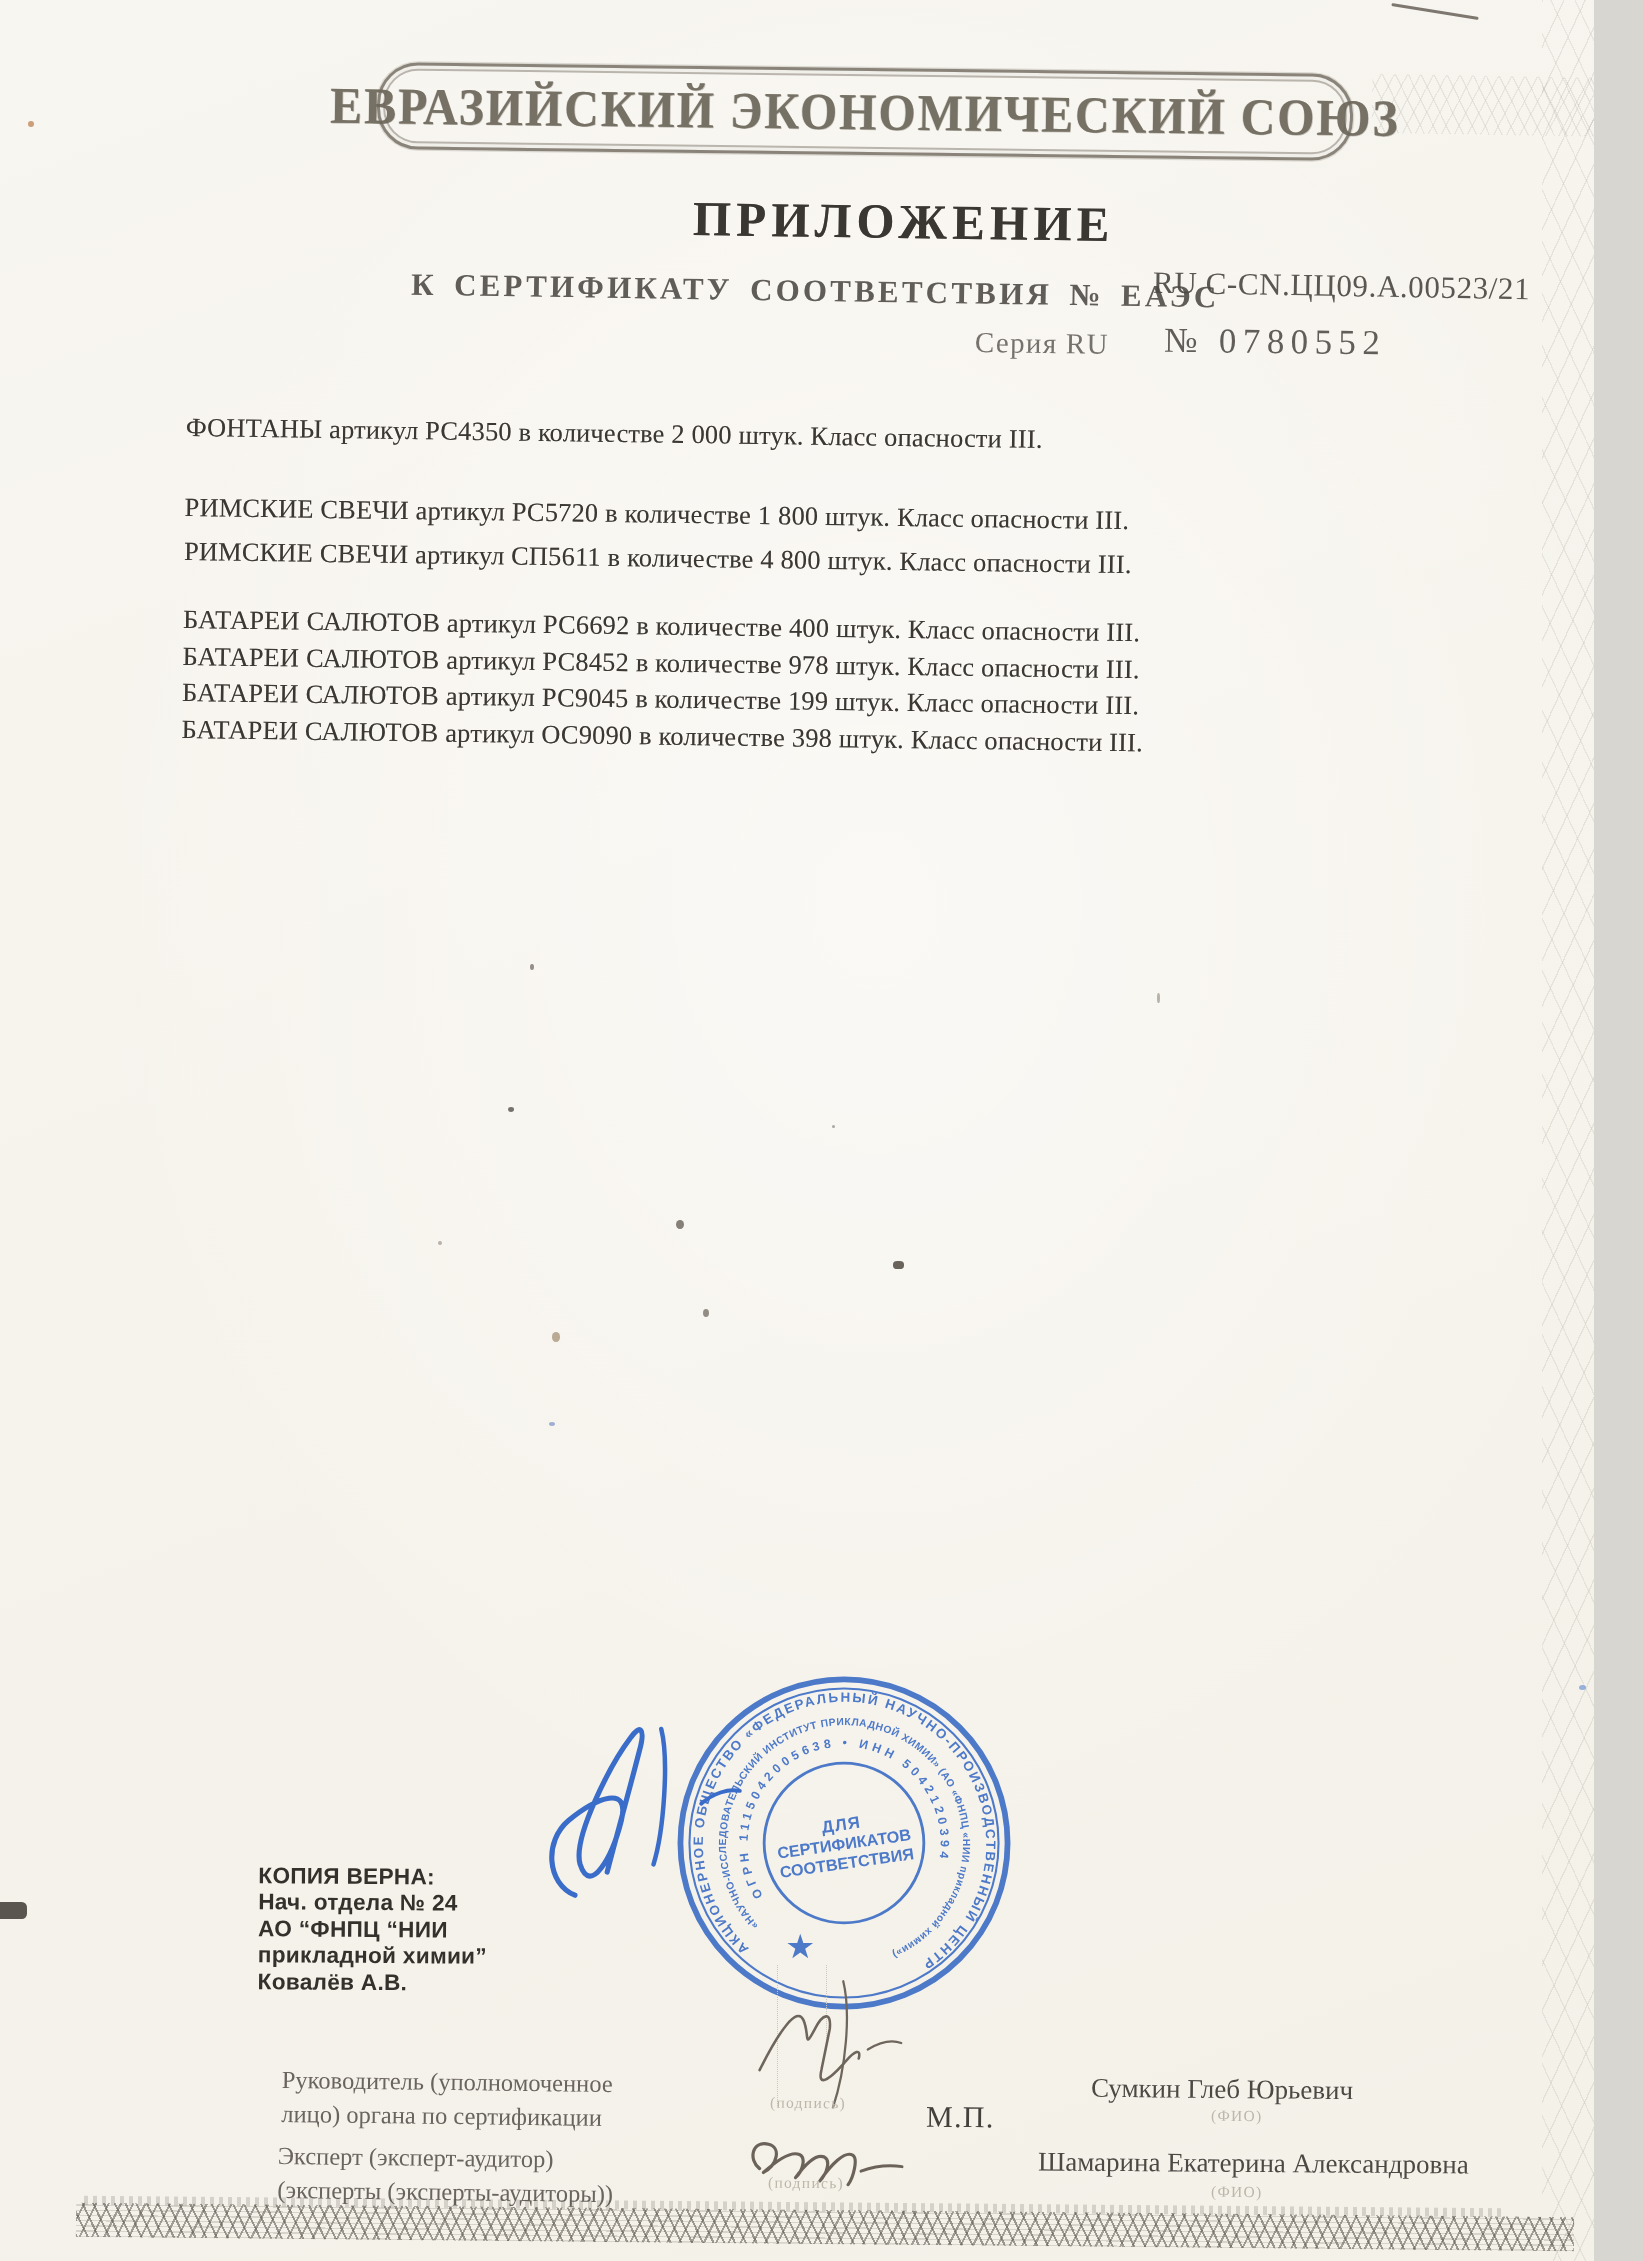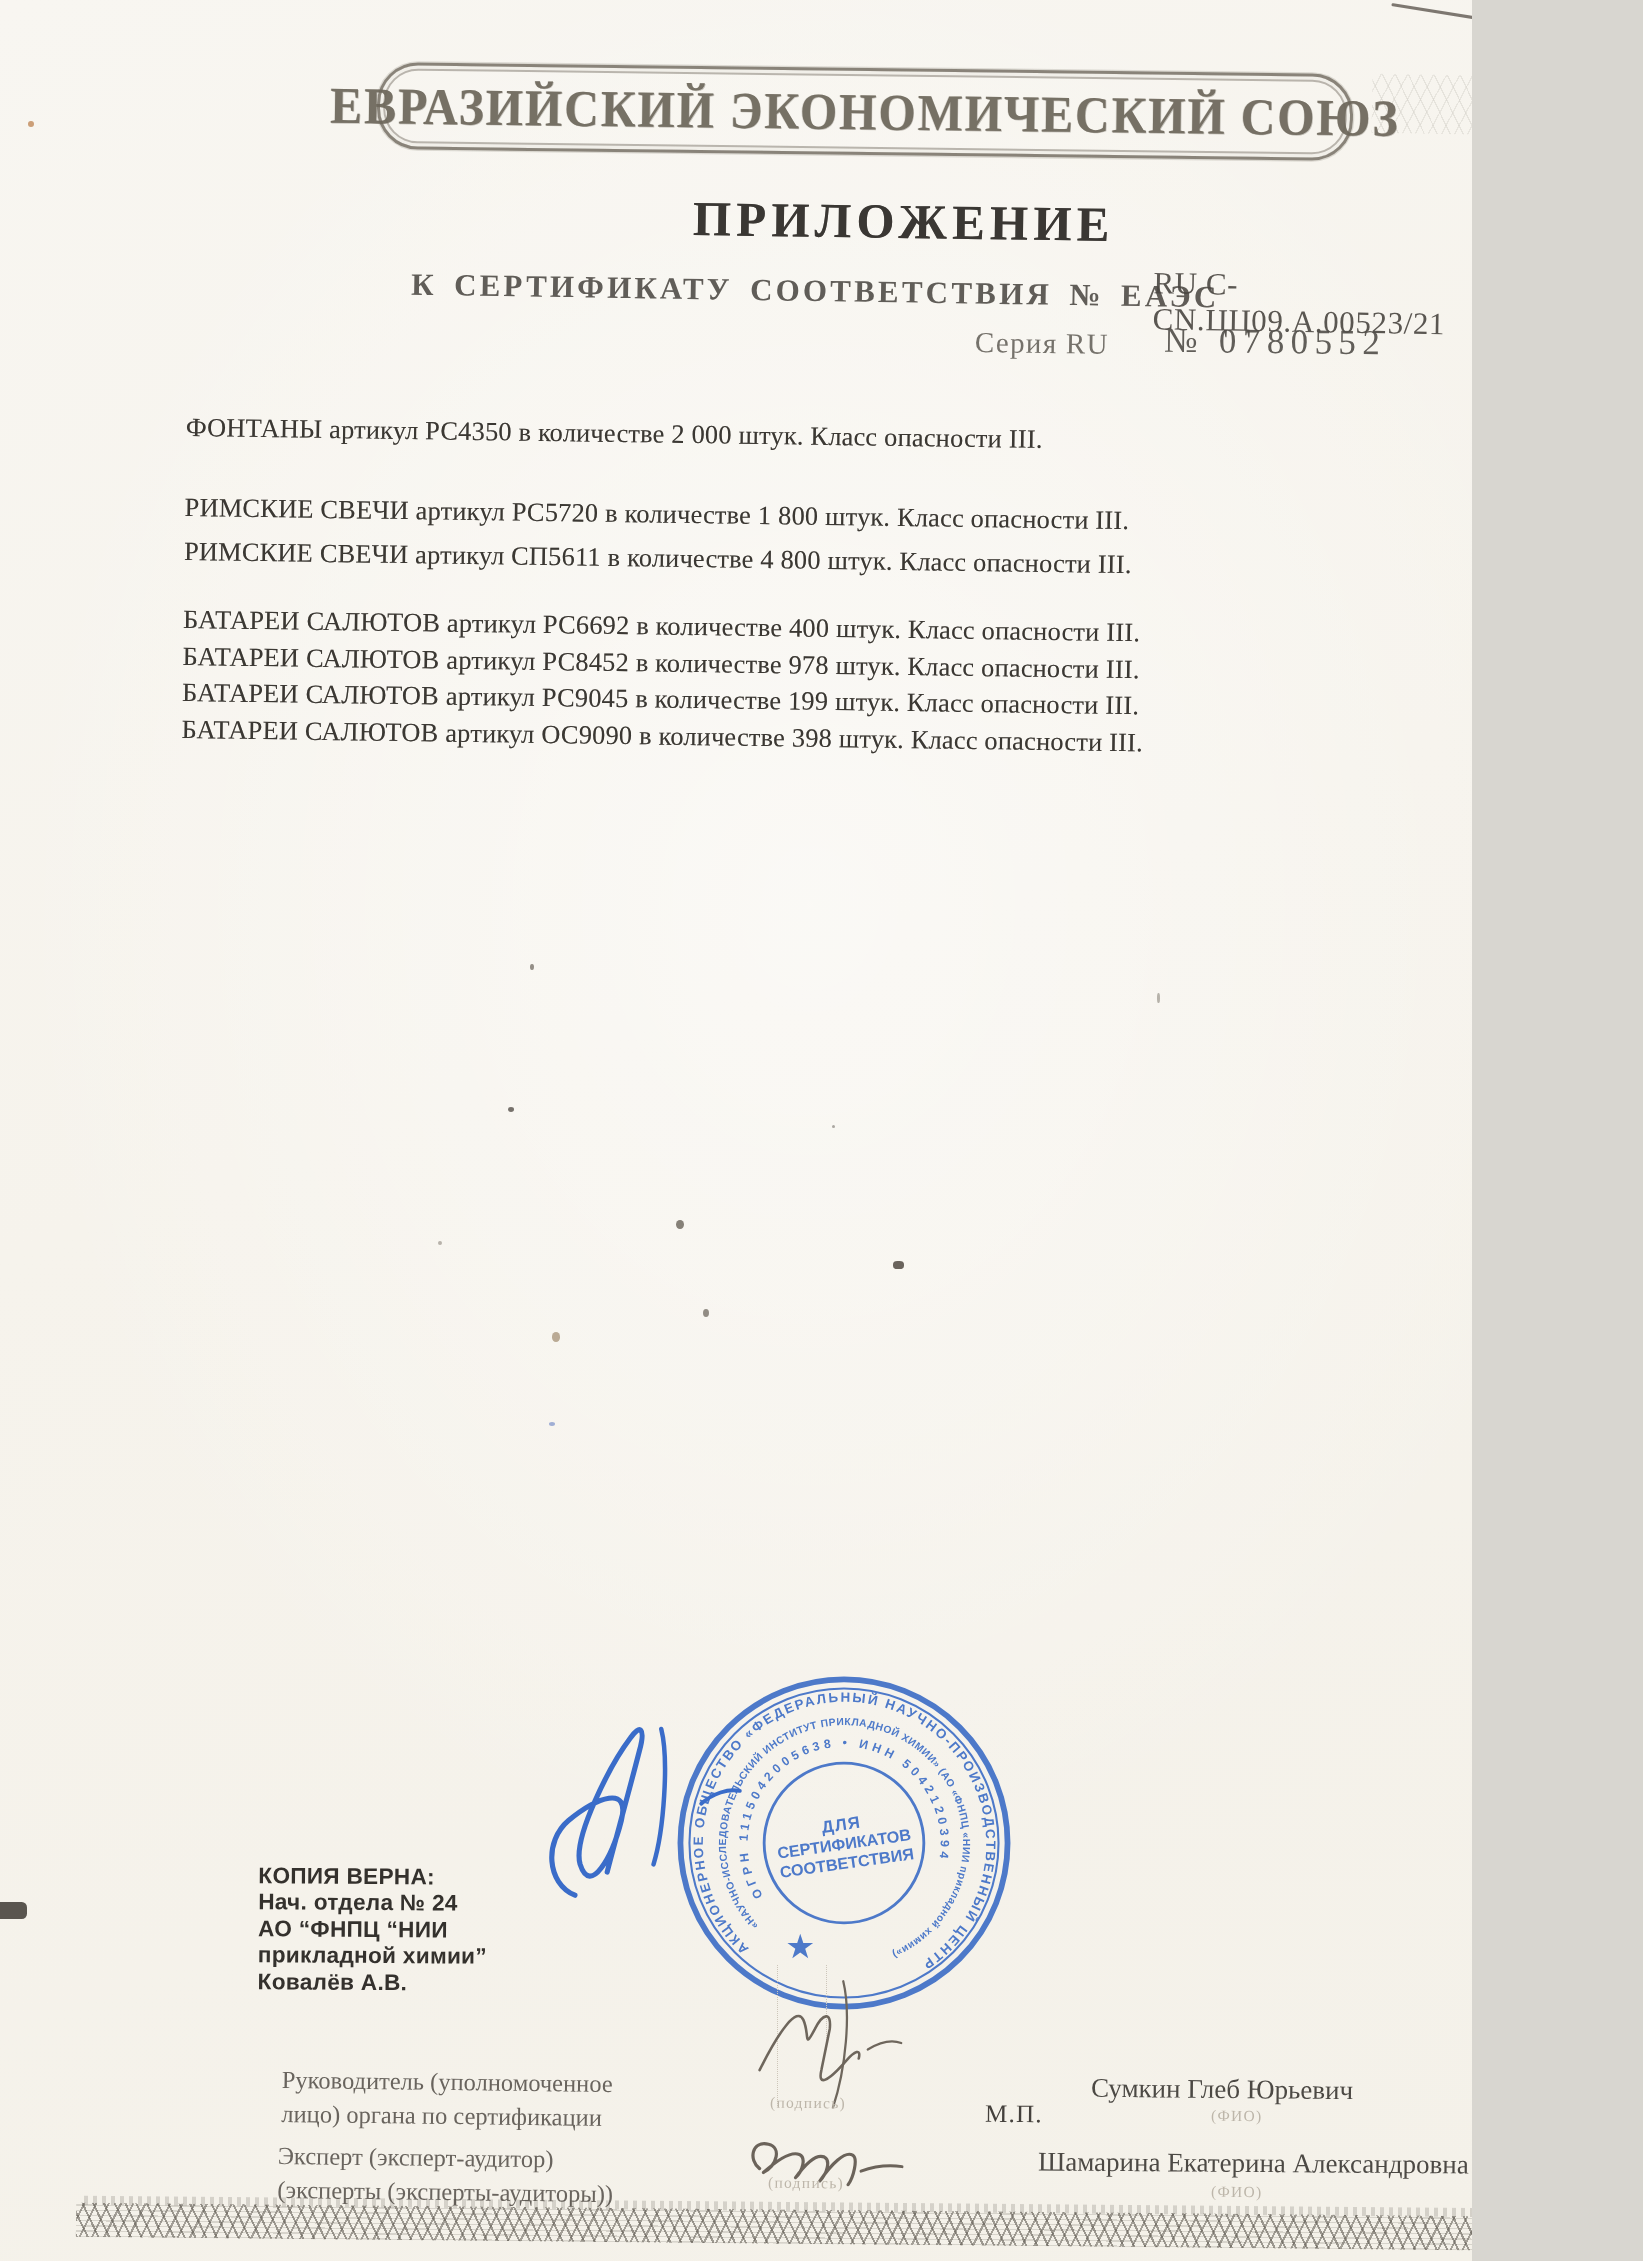--- a/index.html
+++ b/index.html
@@ -1,17 +1,17 @@
 <!DOCTYPE html>
 <html style="font-size:10.3px"><head>
 <meta charset="utf-8">
 <style>
   html,body{margin:0;padding:0;background:#d8d6d0;}
   .page{
-    position:relative;width:1472px;height:2261px;overflow:hidden;
+    position:relative;width:1594px;height:2261px;overflow:hidden;
     background:
       radial-gradient(ellipse 1160px 1418px at 55% 40%, rgba(255,255,255,.5), rgba(255,255,255,0) 70%),
       linear-gradient(160deg,#f8f6f1 0%,#f6f3ec 45%,#f4f1e9 100%);
     font-family:"Liberation Serif", serif;color:#3d3a36;
   }
   .abs{position:absolute;}
   
   .banner{
     left:377px;top:68px;width:970px;height:81px;
     border:3.9px solid rgba(109,103,91,.8);border-radius:41px;
@@ -51,21 +51,21 @@
         font-size:22.6px;line-height:26.4px;color:#34312d;transform:rotate(.4deg);letter-spacing:0.3px;}
   
   .role{font-size:24.5px;line-height:34px;color:#56514b;transform:rotate(.7deg);transform-origin:0 0;opacity:.88;}
   .role1{left:282px;top:2063px;}
   .role2{left:278px;top:2139px;}
   .caption{font-size:15.5px;color:#bdb6aa;letter-spacing:1.3px;transform:rotate(.5deg);}
   .cap-sig1{left:770px;top:2094px;}
   .cap-sig2{left:768px;top:2174px;}
   .cap-fio1{left:1211px;top:2107px;}
   .cap-fio2{left:1211px;top:2183px;}
-  .mp{left:985px;top:2100px;font-size:25px;color:#44403c;letter-spacing:1.3px;transform:rotate(.5deg);}
+  .mp{left:926px;top:2100px;font-size:30px;color:#44403c;letter-spacing:1.3px;transform:rotate(.5deg);}
   .name1{left:1091px;top:2074px;font-size:27px;color:#3e3b37;transform:rotate(.5deg);opacity:.92;}
   .name2{left:1038px;top:2148px;font-size:27px;color:#3e3b37;transform:rotate(.4deg);opacity:.92;}
   .greysig1{left:748px;top:1972px;width:206px;height:155px;}
   .greysig2{left:741px;top:2116px;width:213px;height:77px;}
   .crease{border-left:1.3px dotted #cdc6ba;width:0;}
   .crease1{left:777px;top:1965px;height:141px;}
   .crease2{left:826px;top:1965px;height:85px;}
   
   .edge-right{left:1542px;top:0;width:58px;height:2261px;opacity:.34;
     background:

